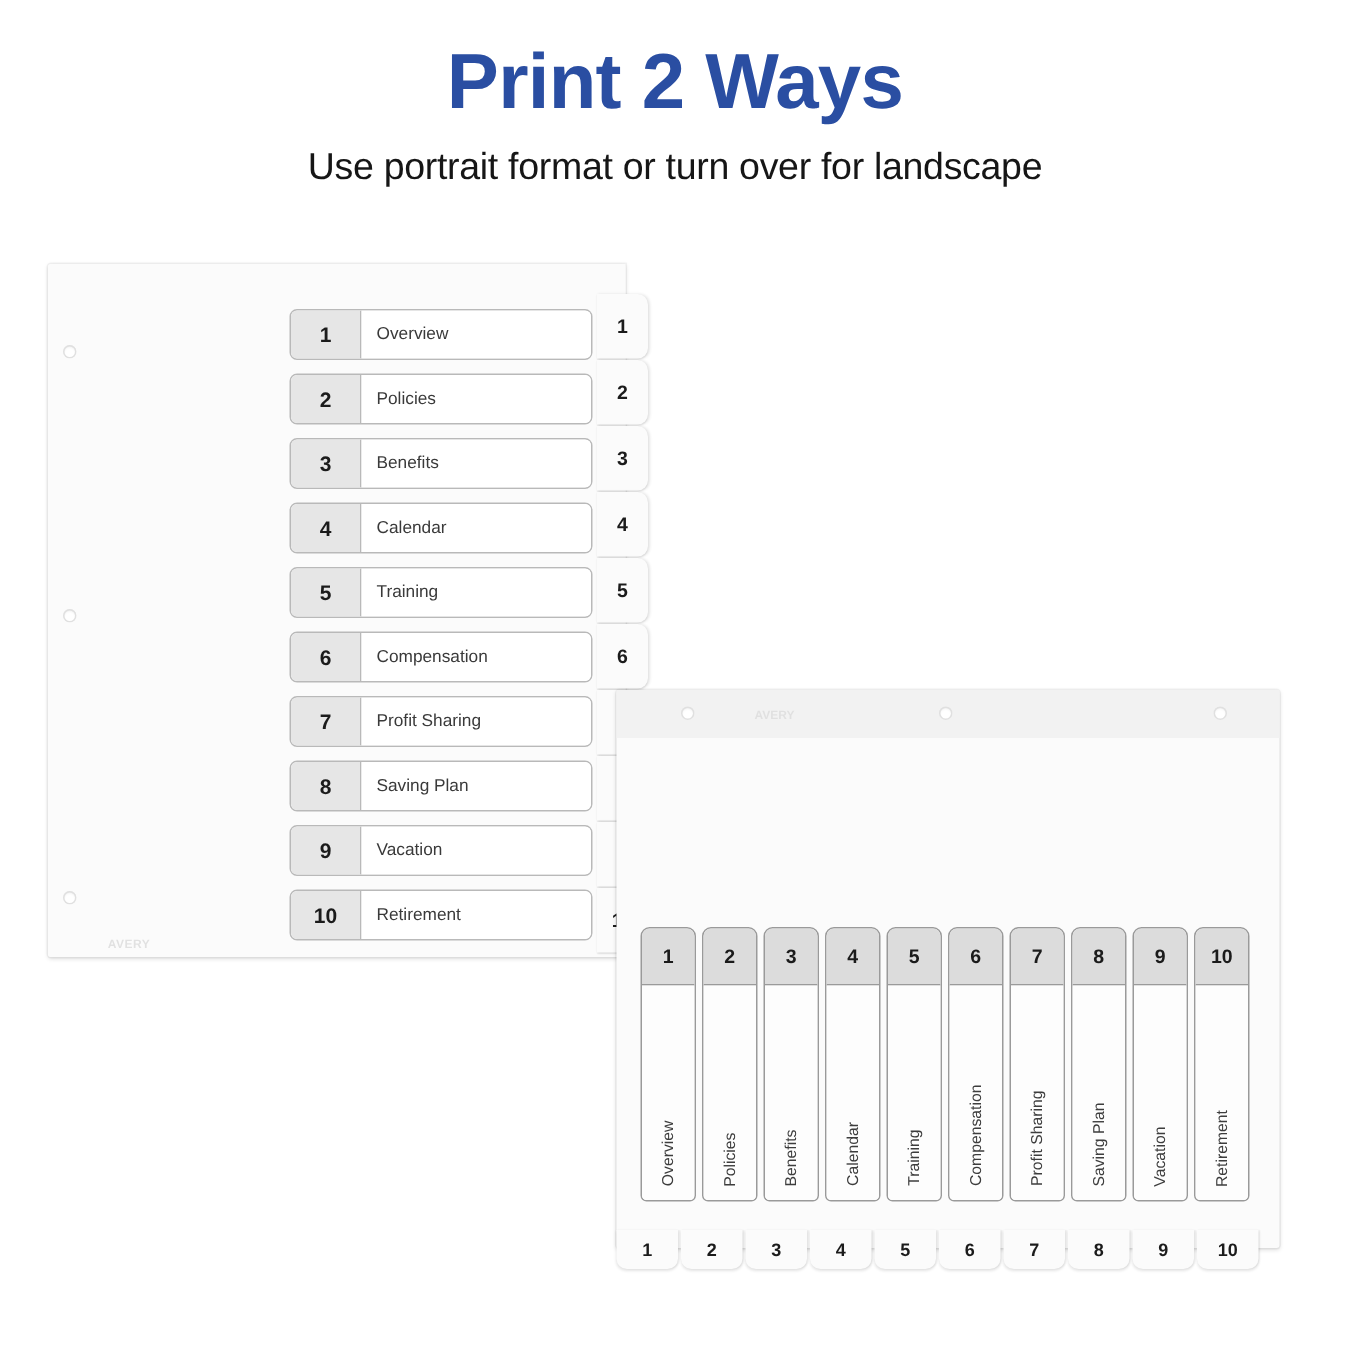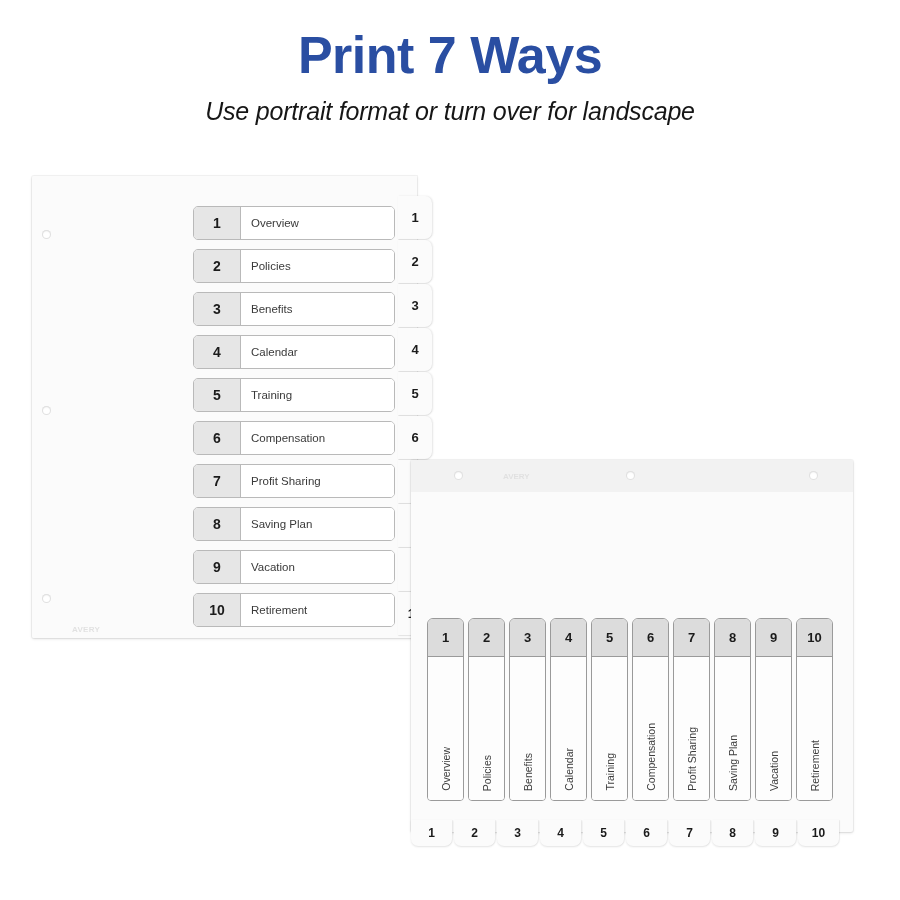--- a/index.html
+++ b/index.html
@@ -32,21 +32,20 @@
     color: #2a4ea2;
     line-height: 1.05;
   }
   #subtitle {
     margin: 0;
     padding-top: 14px;
     font-size: 25px;
     font-weight: normal;
     color: #161616;
     letter-spacing: -0.2px;
-    font-style: italic;
   }
 
   
   .sheet {
     position: absolute;
     background: #fbfbfb;
     box-shadow: 0 1px 3px rgba(0,0,0,0.13), 0 0 0 1px rgba(0,0,0,0.045);
   }
   .hole {
     position: absolute;
@@ -252,21 +251,21 @@
     font-weight: bold;
     color: #1b1b1b;
     box-shadow: 0 1px 2px rgba(0,0,0,0.11), 1px 0 1px rgba(0,0,0,0.05);
     box-sizing: border-box;
   }
 </style>
 </head>
 <body>
 
 <div id="header">
-  <h1 id="title">Print 7 Ways</h1>
+  <h1 id="title">Print 2 Ways</h1>
   <p id="subtitle">Use portrait format or turn over for landscape</p>
 </div>
 
 <div id="portrait-sheet" class="sheet">
   <div id="portrait-body"></div>
 
   <div class="hole" style="left:10px; top:54px;"></div>
   <div class="hole" style="left:10px; top:230px;"></div>
   <div class="hole" style="left:10px; top:418px;"></div>
 

